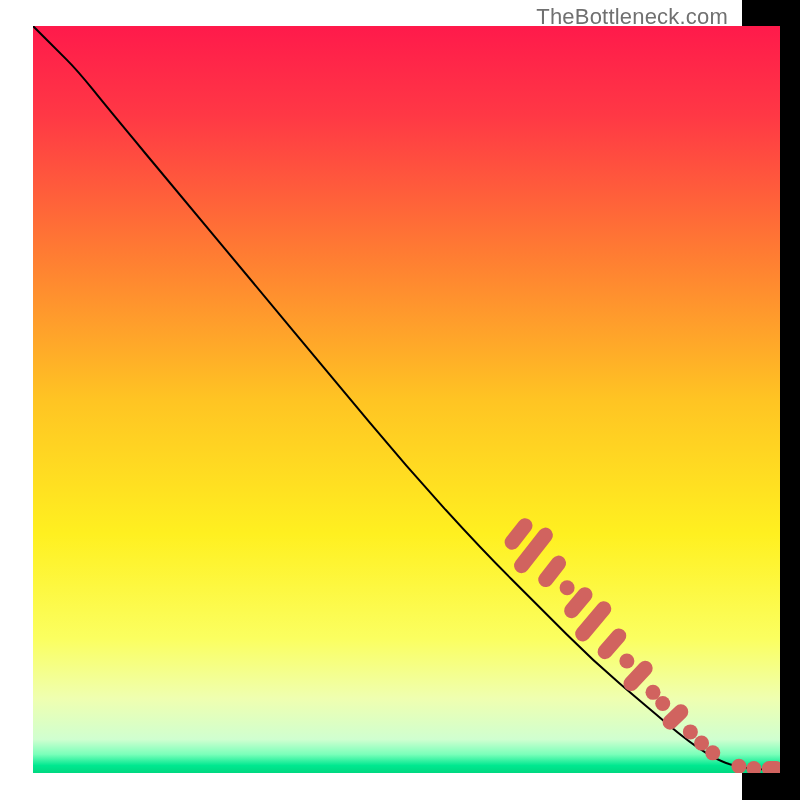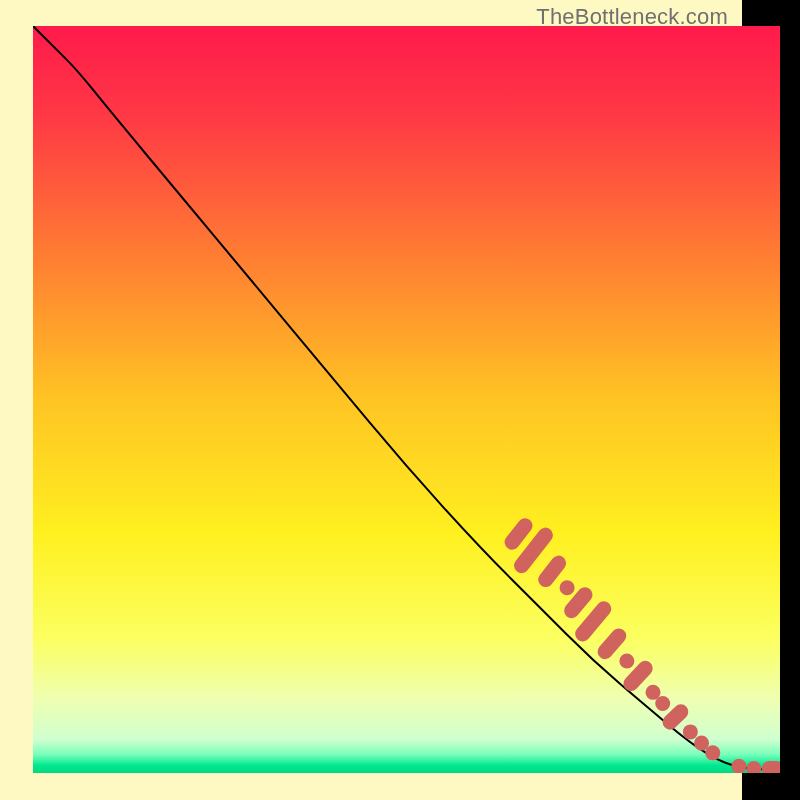--- a/index.html
+++ b/index.html
@@ -7,21 +7,21 @@
     padding: 0;
     width: 800px;
     height: 800px;
     background: #000;
     overflow: hidden;
   }
   .frame {
     position: relative;
     width: 742px;
     height: 800px;
-    background: #fef9c3;
+    background: #ffffff;
   }
   .watermark {
     position: absolute;
     top: 4px;
     right: 14px;
     color: #707070;
     font-family: Arial, Helvetica, sans-serif;
     font-size: 22px;
     font-weight: 500;
     letter-spacing: 0.2px;

